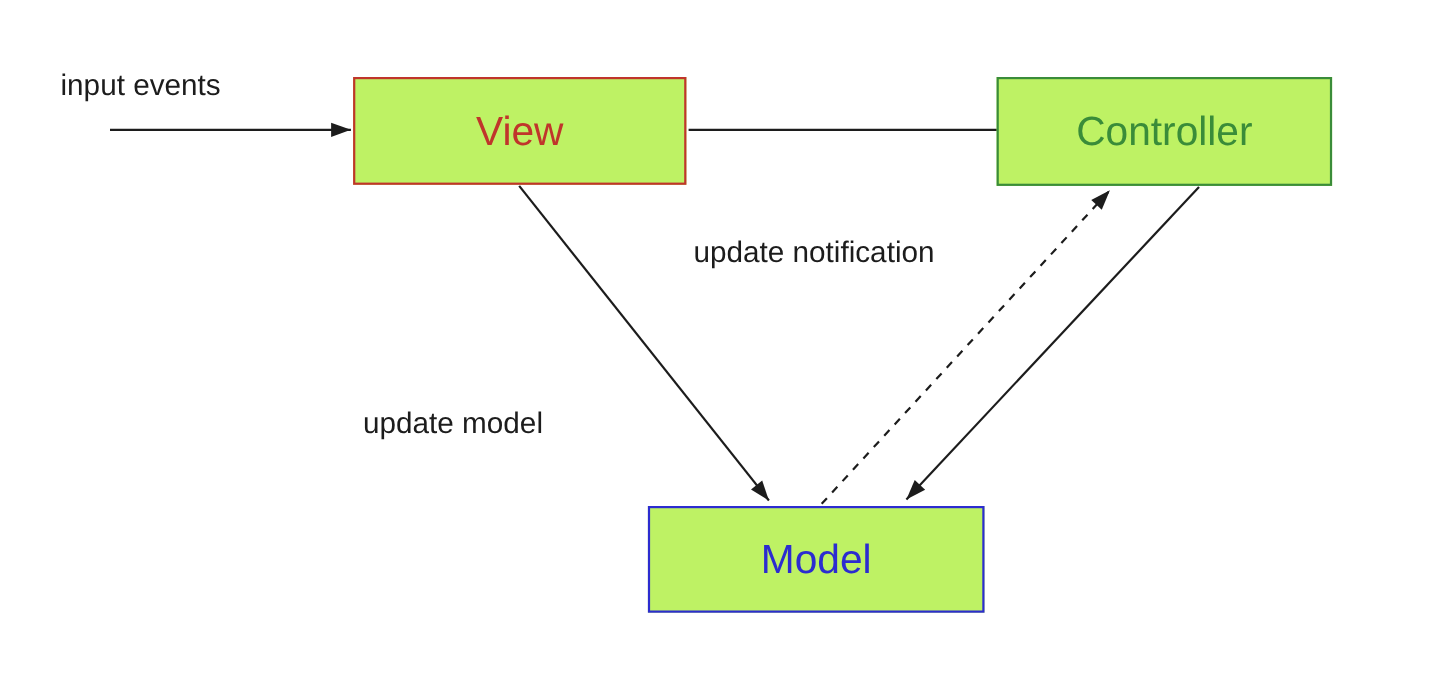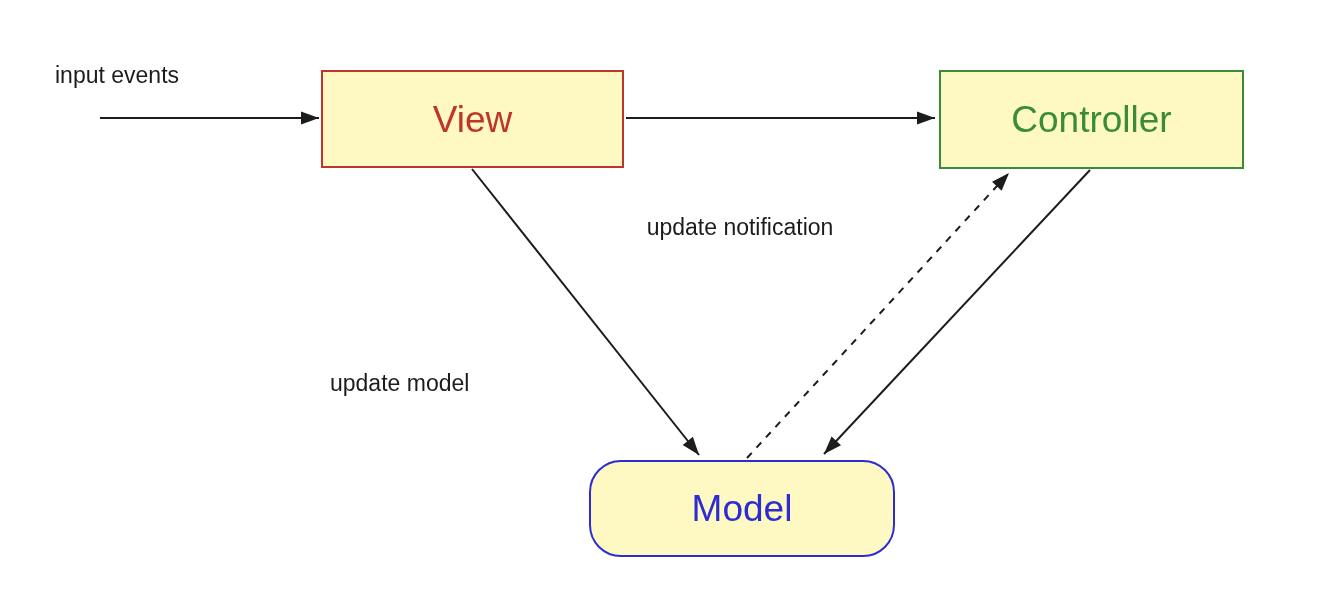--- a/index.html
+++ b/index.html
@@ -27,33 +27,33 @@
     stroke-width: 2px;
   }
   .edge-path.dashed {
     stroke-dasharray: 7 7;
   }
   .node {
     position: absolute;
     display: flex;
     align-items: center;
     justify-content: center;
-    background: #fef9c3;
+    background: #bef264;
     border: 2px solid #000;
     box-sizing: border-box;
     font-size: 37px;
     line-height: 1;
     white-space: nowrap;
   }
   #node-view       { left: 321px; top: 70px;  width: 303px; height: 98px; }
-  #node-controller { left: 939px; top: 70px;  width: 305px; height: 99px; }
+  #node-controller { left: 906px; top: 70px;  width: 305px; height: 99px; }
   #node-model      { left: 589px; top: 460px; width: 306px; height: 97px; }
   .edge-label {
     position: absolute;
-    font-size: 23px;
+    font-size: 27px;
     line-height: 1.15;
     color: #1c1c1c;
     white-space: nowrap;
   }
   #label-input-events  { left: 55px;  top: 62px;  }
   #label-view-control  { left: 672px; top: 62px;  }
   #label-change-notification {
     left: 628px; top: 214px; width: 224px;
     text-align: center; white-space: normal;
   }
@@ -79,21 +79,21 @@
   </svg>
 
   <div class="node" id="node-view" style="border-color: rgb(192, 53, 43); color: rgb(192, 53, 43);">
     <span>View</span>
   </div>
 
   <div class="node" id="node-controller" style="border-color: rgb(58, 140, 57); color: rgb(58, 140, 57);">
     <span>Controller</span>
   </div>
 
-  <div class="node" id="node-model" style="border-color: rgb(44, 44, 208); color: rgb(44, 44, 208); border-radius: 32px;">
+  <div class="node" id="node-model" style="border-color: rgb(44, 44, 208); color: rgb(44, 44, 208);">
     <span>Model</span>
   </div>
 
   <div class="edge-label" id="label-input-events" style="color: rgb(28, 28, 28);">input events</div>
 
 
   <div class="edge-label" id="label-change-notification" style="color: rgb(28, 28, 28);">update notification</div>
 
   <div class="edge-label" id="label-update-model" style="color: rgb(28, 28, 28); margin-top: 33px;">update model</div>
 

